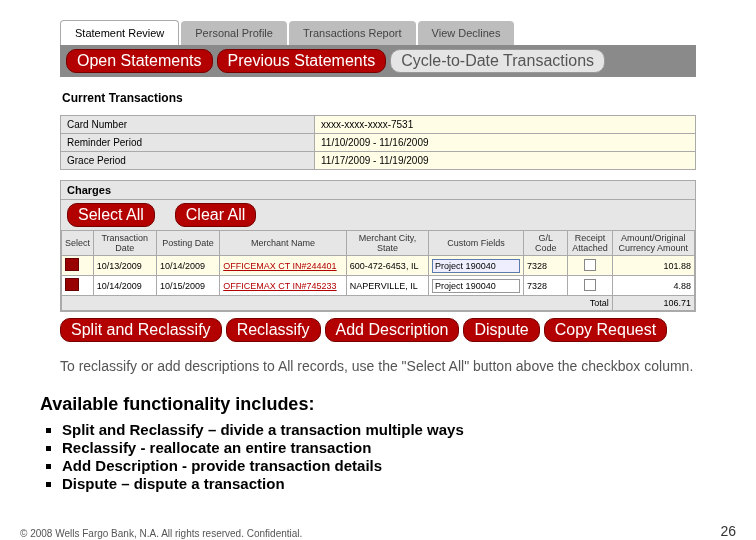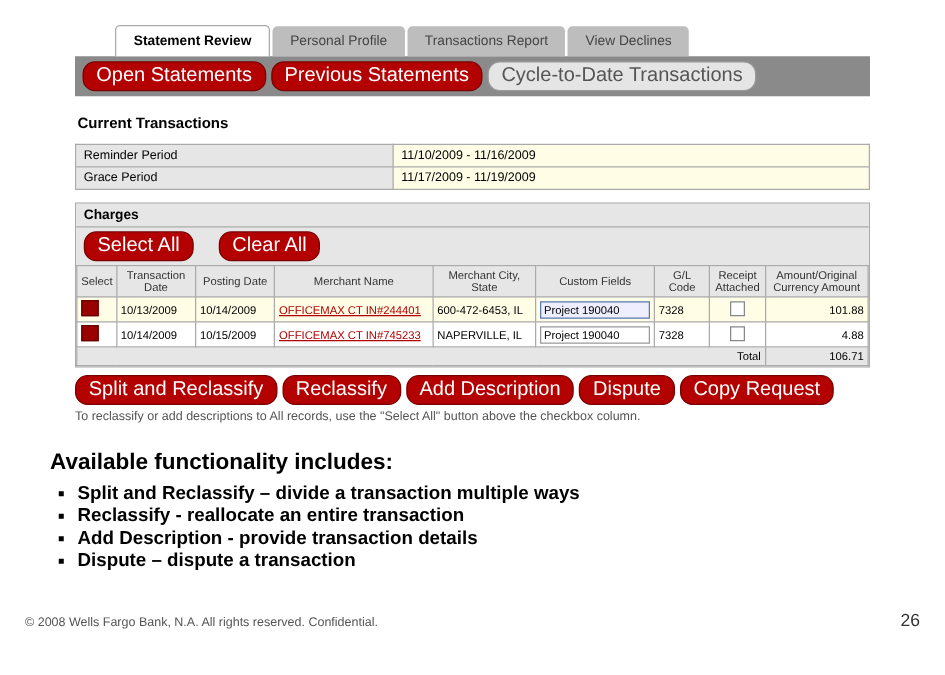--- a/index.html
+++ b/index.html
@@ -1,21 +1,21 @@
 <!DOCTYPE html>
 <html><head>
 <meta charset="utf-8">
 <style>
   * { box-sizing: border-box; margin: 0; padding: 0; }
   body { font-family: Arial, Helvetica, sans-serif; font-size: 11px; background: #fff; width: 756px; }
   .app { padding: 20px 60px 0 60px; }
   .tabs { display: flex; gap: 2px; align-items: flex-end; }
   .tab { padding: 6px 14px; font-size: 11px; border-radius: 4px 4px 0 0; cursor: pointer; }
   .tab-inactive { background: #bdbdbd; color: #444; }
-  .tab-active { background: #ffffff; color: #000; border: 1px solid #aaa; border-bottom: none; font-weight: bold; margin-left: 32px; }
+  .tab-active { background: #ffffff; color: #000; border: 1px solid #aaa; border-bottom: none; font-weight: normal; }
   .subtabs { background: #8a8a8a; padding: 4px 6px; display: flex; gap: 4px; margin-top: 0; }
   .pill { background: #b30000; color: #fff; border-radius: 10px; padding: 2px 10px; font-size: 16px; cursor: pointer; border: 1px solid #700; }
   .pill-outline { background: #e5e5e5; color: #555; border: 1px solid #999; }
   .section-title { font-weight: bold; font-size: 12px; margin: 14px 0 10px 2px; }
   .info-table { width: 100%; border-collapse: collapse; }
   .info-table td { border: 1px solid #aaa; padding: 3px 6px; font-size: 10px; }
   .info-table td.label { background: #e6e6e6; width: 40%; }
   .info-table td.value { background: #fffde6; }
   .charges-bar { margin-top: 10px; border: 1px solid #aaa; }
   .charges-head { background: #e6e6e6; padding: 3px 6px; font-weight: bold; font-size: 11px; display:flex; align-items:flex-start; gap:4px; }
@@ -24,21 +24,21 @@
   .grid td { border: 1px solid #aaa; font-size: 9px; padding: 2px 3px; }
   .grid tr.row-alt td { background: #fffde6; }
   .grid td.right { text-align: right; }
   .chk { width: 14px; height: 13px; background: #990000; display: inline-block; border: 1px solid #660000; }
   .link { color: #b30000; text-decoration: underline; cursor: pointer; }
   .proj-input { width: 100%; font-size: 9px; border: 1px solid #5b7aaf; background: #eef; padding: 1px 2px; }
   .proj-plain { width: 100%; font-size: 9px; border: 1px solid #999; padding: 1px 2px; }
   .chkplain { width: 12px; height: 12px; display:inline-block; border:1px solid #888; background:#fff; }
   .total-row td { background: #e6e6e6; }
   .actions { margin-top: 6px; display:flex; gap:4px; flex-wrap:wrap; }
-  .hint { font-size: 10px; color: #555; margin-top: 4px; }
+  .hint { font-size: 14px; color: #555; margin-top: 16px; }
   .functionality { padding: 20px 25px 0 40px; }
   .functionality h2 { font-size: 18px; font-weight: bold; margin-bottom: 6px; }
   .functionality ul { list-style: square; padding-left: 22px; }
   .functionality li { font-size: 15px; font-weight: bold; margin: 1px 0; }
   .footer { display:flex; justify-content:space-between; align-items:flex-end; padding: 30px 20px 8px 20px; font-size: 10px; color: #555; }
   .pagenum { font-size: 14px; color:#333; }
 </style>
 </head>
 <body>
 
@@ -52,20 +52,24 @@
   <div class="subtabs">
     <span class="pill">Open Statements</span>
     <span class="pill">Previous Statements</span>
     <span class="pill pill-outline">Cycle-to-Date Transactions</span>
   </div>
 
   <div class="section-title">Current Transactions</div>
 
   <table class="info-table">
     <tbody>
+        <tr>
+          <td class="label">Card Number</td>
+          <td class="value">xxxx-xxxx-xxxx-7531</td>
+        </tr>
     <tr>
           <td class="label">Reminder Period</td>
           <td class="value">11/10/2009 - 11/16/2009</td>
         </tr>
     <tr>
           <td class="label">Grace Period</td>
           <td class="value">11/17/2009 - 11/19/2009</td>
         </tr>
   </tbody>
     </table>

